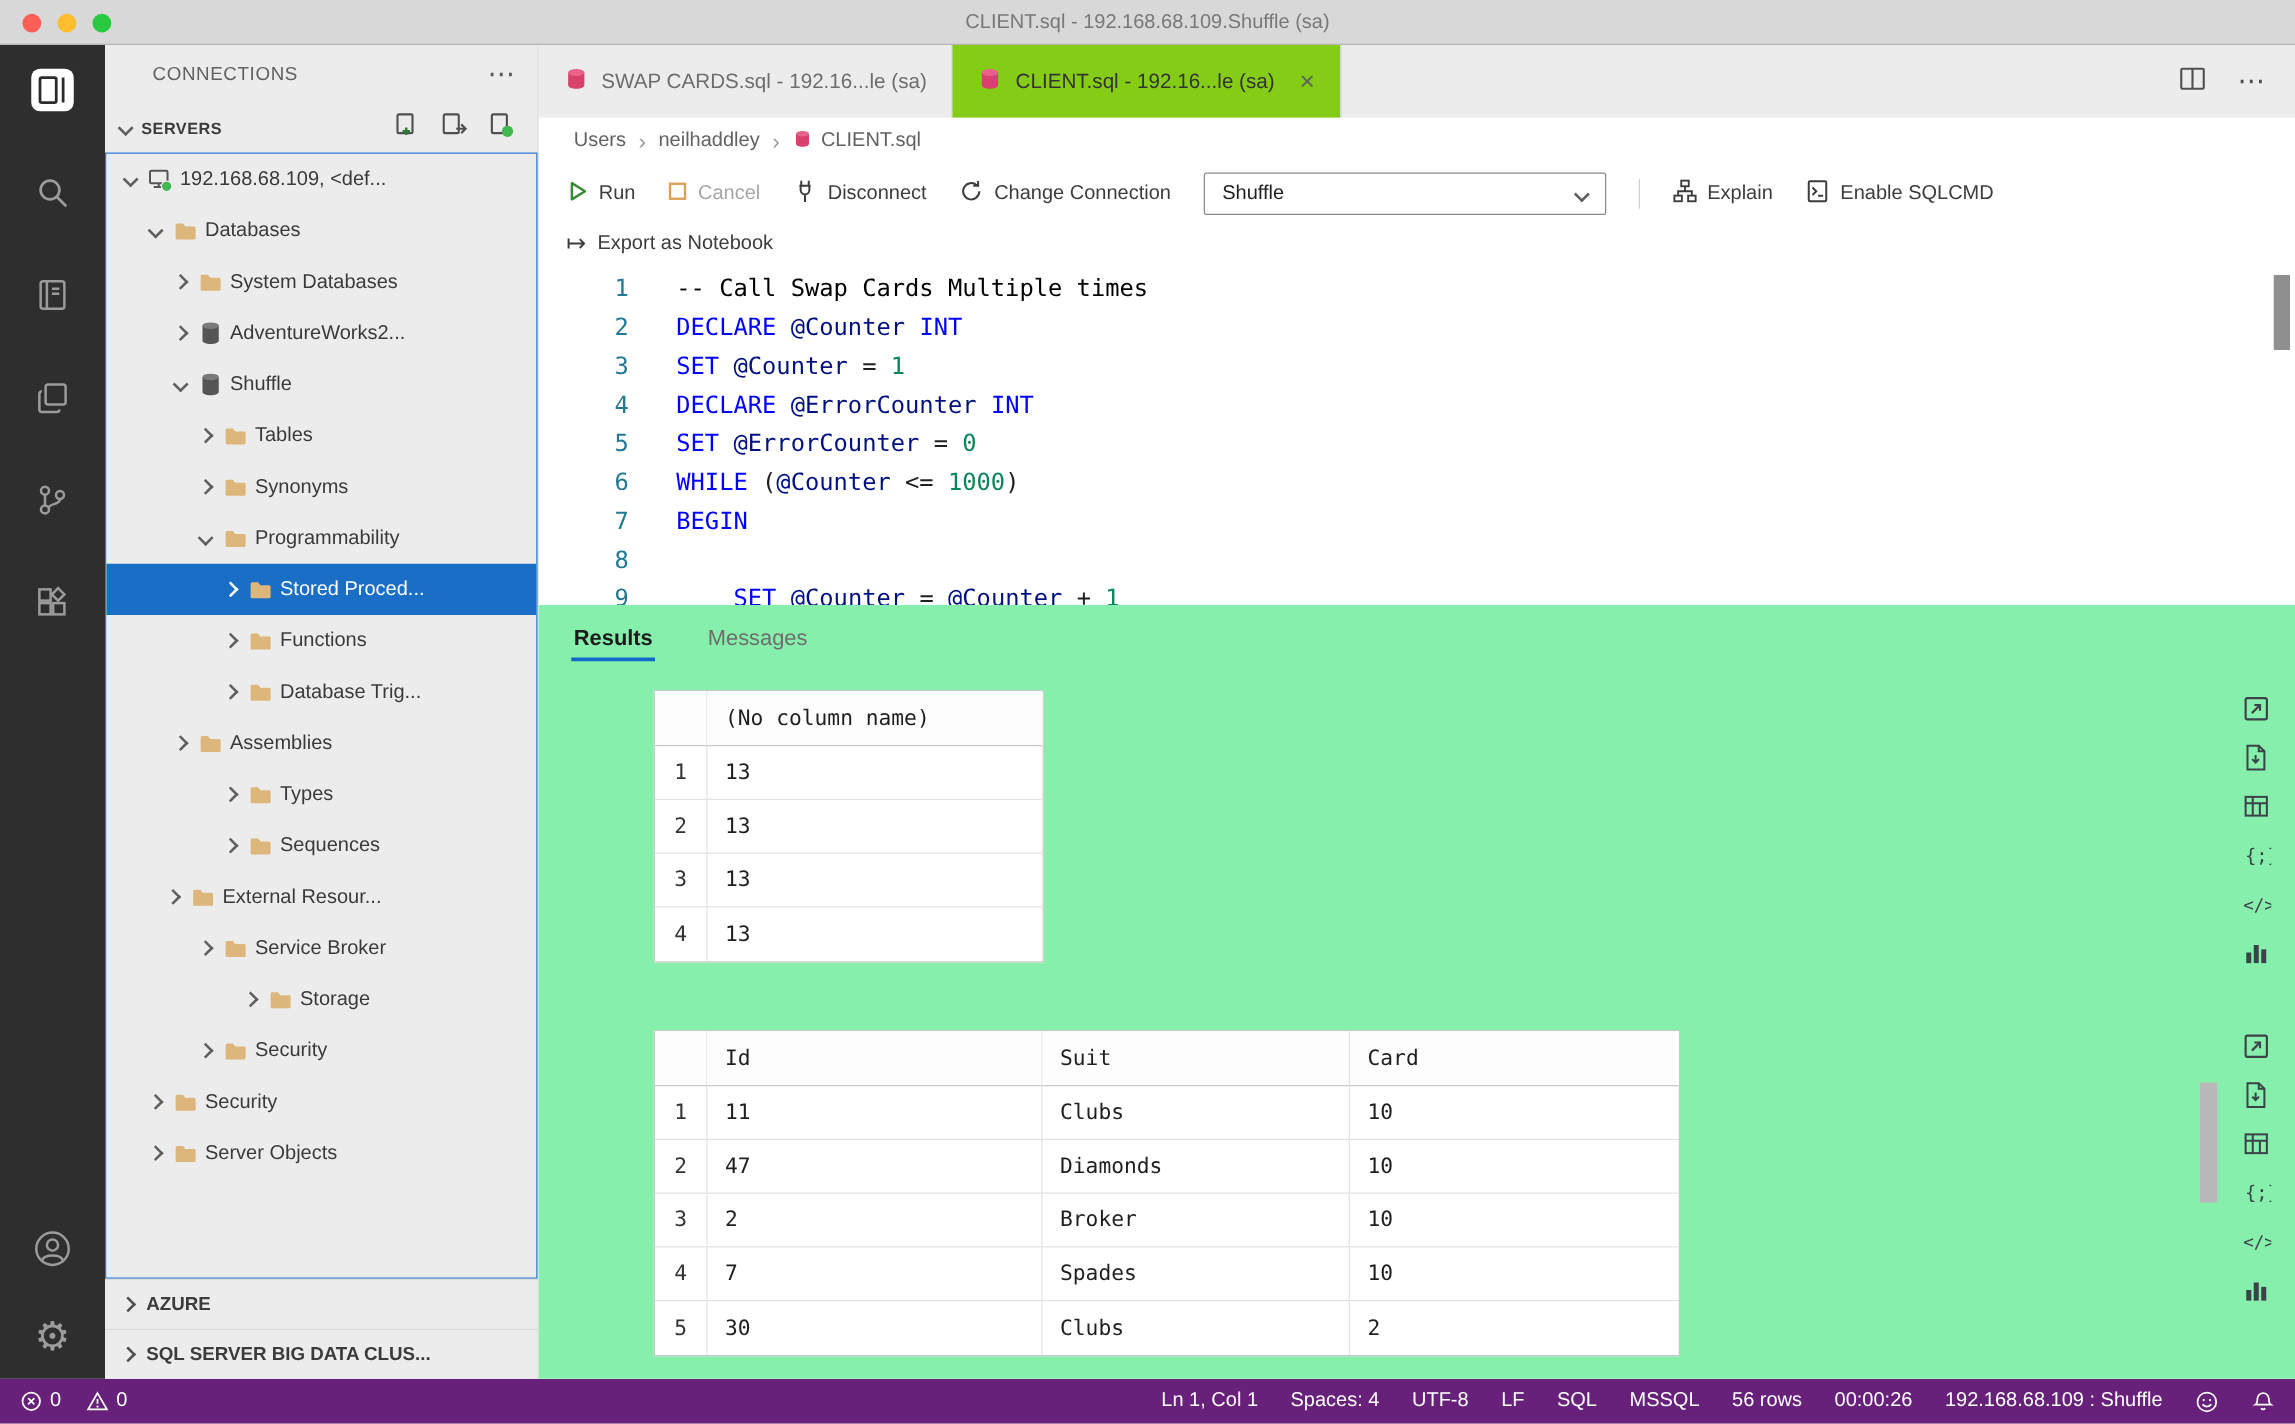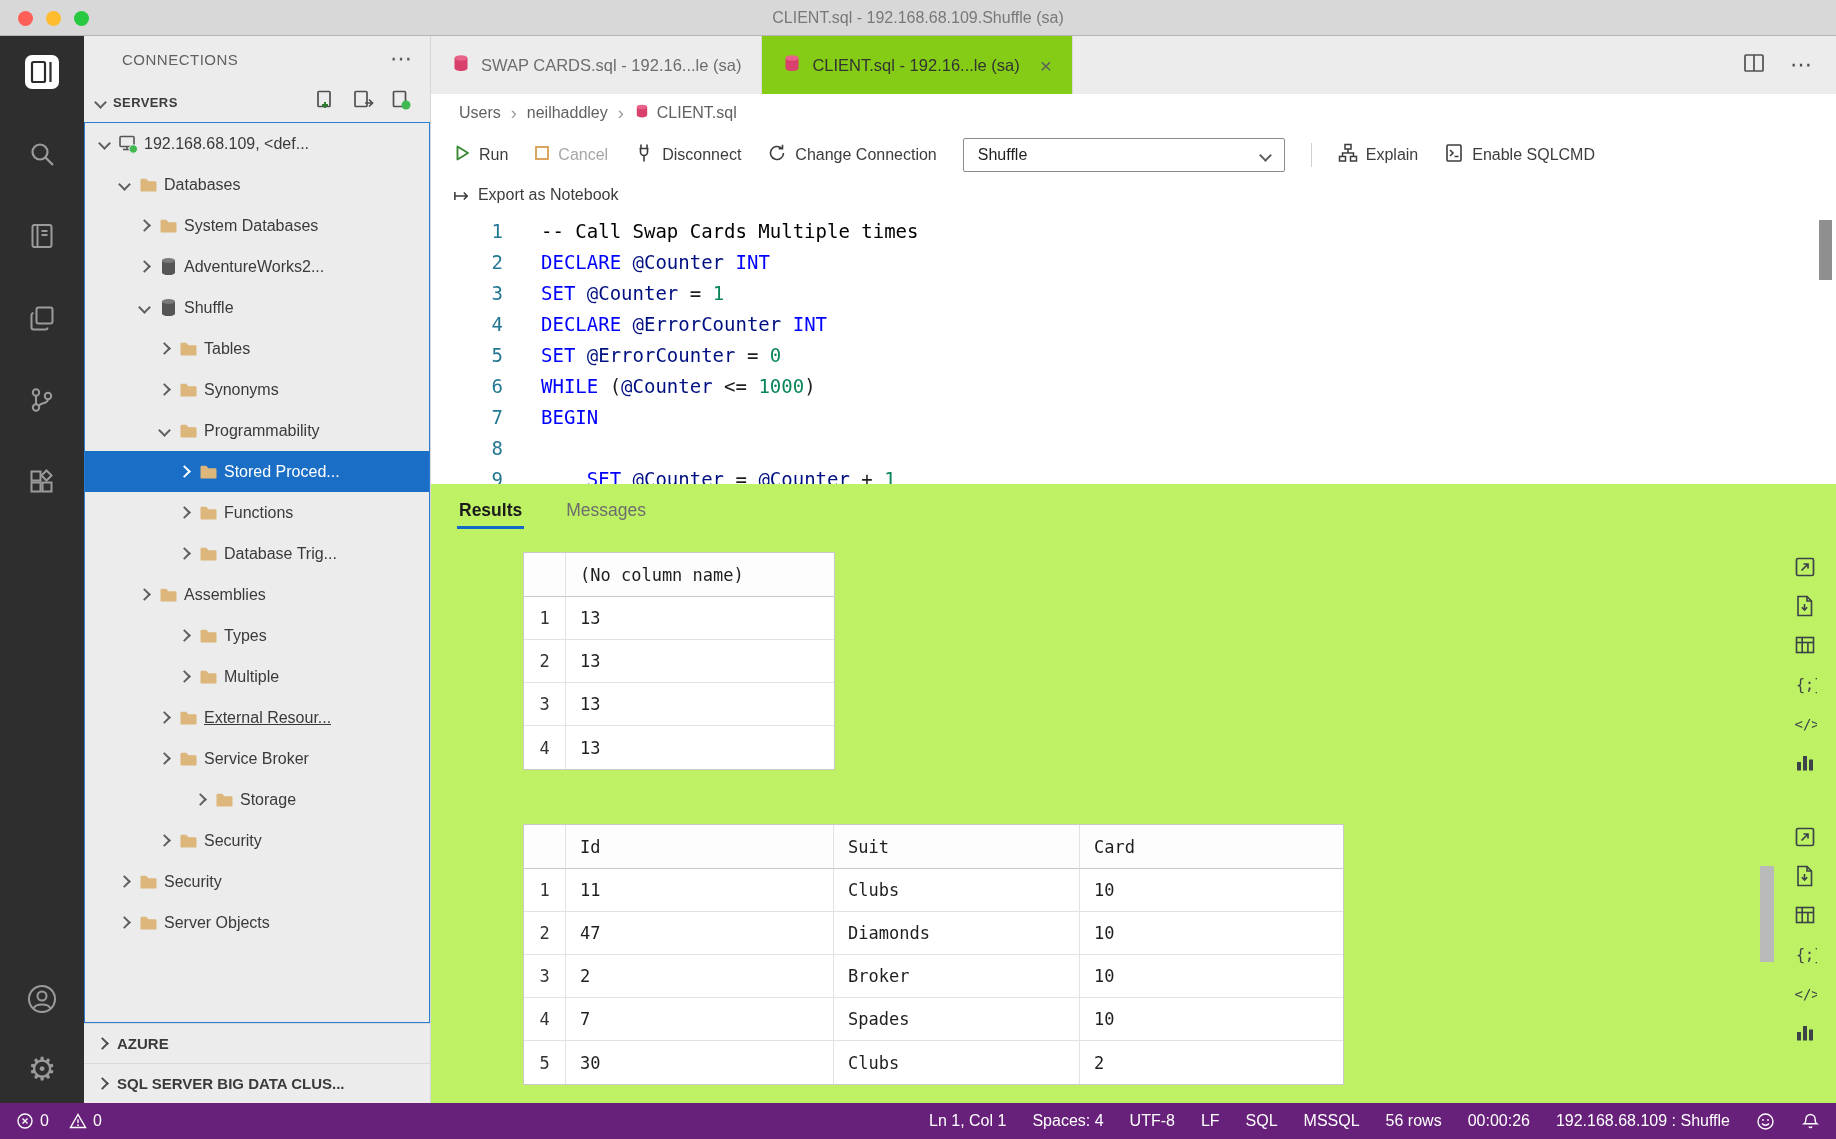--- a/index.html
+++ b/index.html
@@ -70,21 +70,21 @@
   .maparrow { font-size:19px; color:#3c3c3c; }
 
   .code-area { height:272px; overflow:hidden; position:relative; font-family:"DejaVu Sans Mono",monospace; font-size:19px; padding-top:4px; }
   .code-line { display:flex; height:31px; line-height:31px; }
   .ln { width:72px; text-align:right; color:#237893; flex:none; }
   .code-text { padding-left:38px; white-space:pre; }
   .tok-c{color:#000000;} .tok-k{color:#0000ff;} .tok-v{color:#001080;} .tok-n{color:#098658;} .tok-p{color:#1e1e1e;}
   .editor-scrollbar { position:absolute; right:4px; top:8px; width:13px; height:60px; background:#8f8f8f; }
 
   
-  .results { flex:1; position:relative; background:#bef264; }
+  .results { flex:1; position:relative; background:#86efac; }
   .results-tabs { height:50px; display:flex; align-items:flex-end; gap:44px; padding-left:28px; }
   .rtab { font-size:17.5px; color:#6d6d6d; padding-bottom:13px; position:relative; cursor:pointer; }
   .rtab.active { color:#1b1b1b; font-weight:bold; }
   .rtab.active::after { content:''; position:absolute; left:-2px; right:-2px; bottom:5px; height:3px; background:#1269c7; }
 
   .grids { padding-left:92px; }
   .grid { display:inline-block; border:1px solid #c9c9c9; background:#fff; }
   .grid1 { margin-top:18px; }
   .grid2 { margin-top:54px; display:inline-block; }
   .grid-row { display:flex; }
@@ -356,23 +356,23 @@
         </div>
         <div class="tree-item" style="padding-left: 88px;">
           <span class="tw">
             <span class="chev right"></span>
           </span>
           <span class="ti">
             <svg width="19" height="16" viewBox="0 0 19 16">
               <path d="M1.5 3 a1.2 1.2 0 0 1 1.2-1.2 h4.6 l2 2.4 h7 a1.2 1.2 0 0 1 1.2 1.2 v8 a1.2 1.2 0 0 1 -1.2 1.2 H2.7 a1.2 1.2 0 0 1 -1.2-1.2 Z" fill="#dcb67a"></path>
             </svg>
           </span>
-          <span class="tl">Multiple</span>
-        </div>
-        <div class="tree-item" style="padding-left: 68px; text-decoration: underline;">
+          <span class="tl">Sequences</span>
+        </div>
+        <div class="tree-item" style="padding-left: 42px;">
           <span class="tw">
             <span class="chev right"></span>
           </span>
           <span class="ti">
             <svg width="19" height="16" viewBox="0 0 19 16">
               <path d="M1.5 3 a1.2 1.2 0 0 1 1.2-1.2 h4.6 l2 2.4 h7 a1.2 1.2 0 0 1 1.2 1.2 v8 a1.2 1.2 0 0 1 -1.2 1.2 H2.7 a1.2 1.2 0 0 1 -1.2-1.2 Z" fill="#dcb67a"></path>
             </svg>
           </span>
           <span class="tl">External Resour...</span>
         </div>

